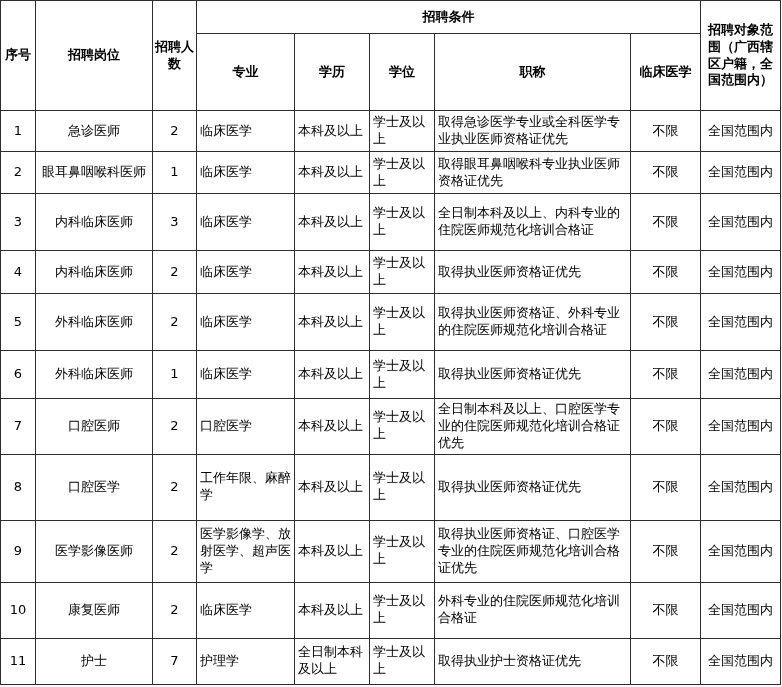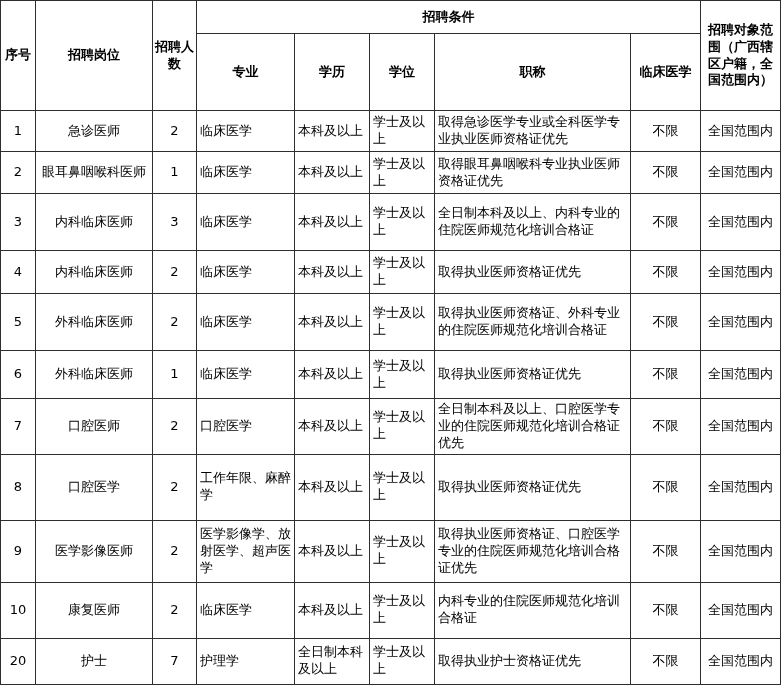--- a/index.html
+++ b/index.html
@@ -171,26 +171,26 @@
         <td class="c">不限</td>
         <td class="c">全国范围内</td>
       </tr>
       <tr style="height:56px;">
         <td class="c">10</td>
         <td class="c">康复医师</td>
         <td class="c">2</td>
         <td class="l">临床医学</td>
         <td class="l">本科及以上</td>
         <td class="l">学士及以上</td>
-        <td class="l">内科专业的住院医师规范化培训合格证</td>
+        <td class="l">外科专业的住院医师规范化培训合格证</td>
         <td class="c">不限</td>
         <td class="c">全国范围内</td>
       </tr>
       <tr style="height:46px;">
-        <td class="c">20</td>
+        <td class="c">11</td>
         <td class="c">护士</td>
         <td class="c">7</td>
         <td class="l">护理学</td>
         <td class="l">全日制本科及以上</td>
         <td class="l">学士及以上</td>
         <td class="l">取得执业护士资格证优先</td>
         <td class="c">不限</td>
         <td class="c">全国范围内</td>
       </tr>
     </tbody>

